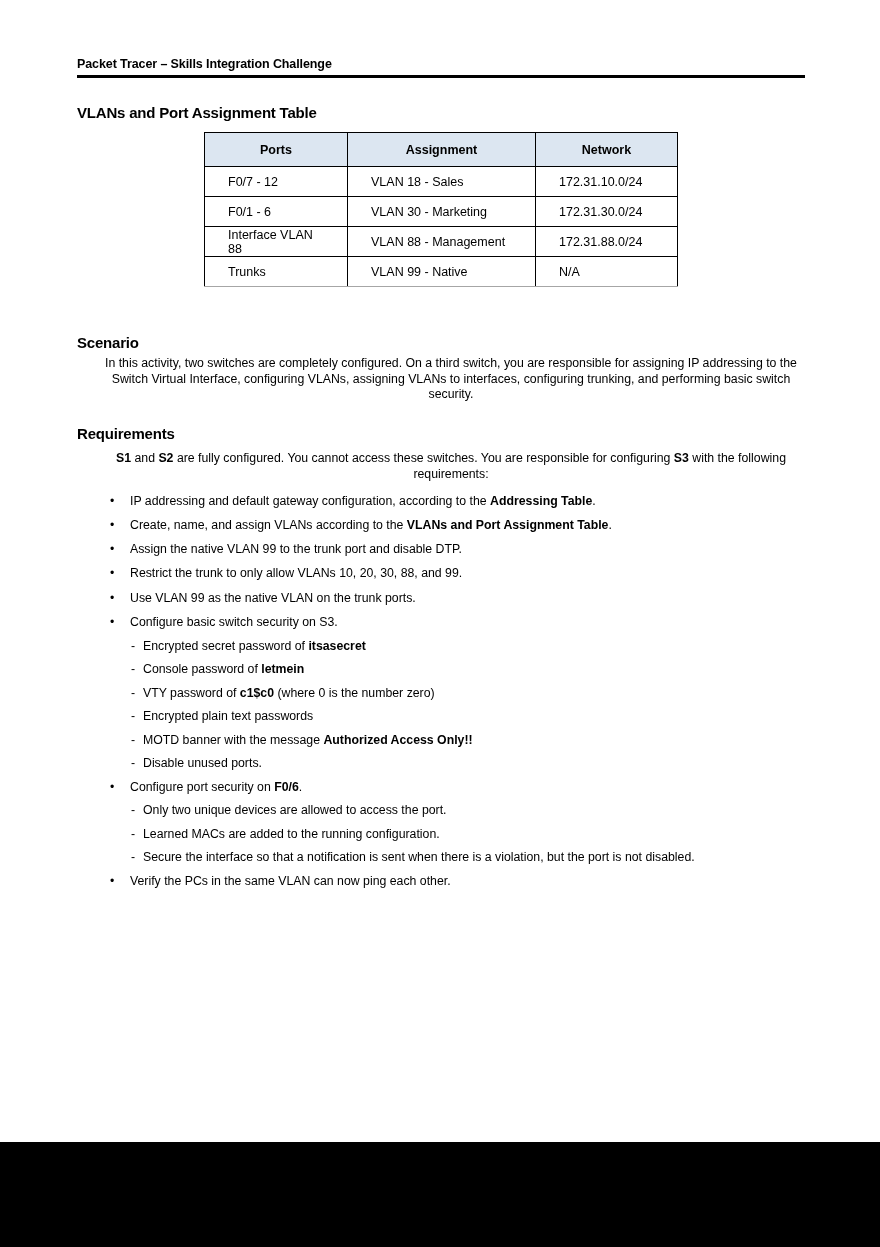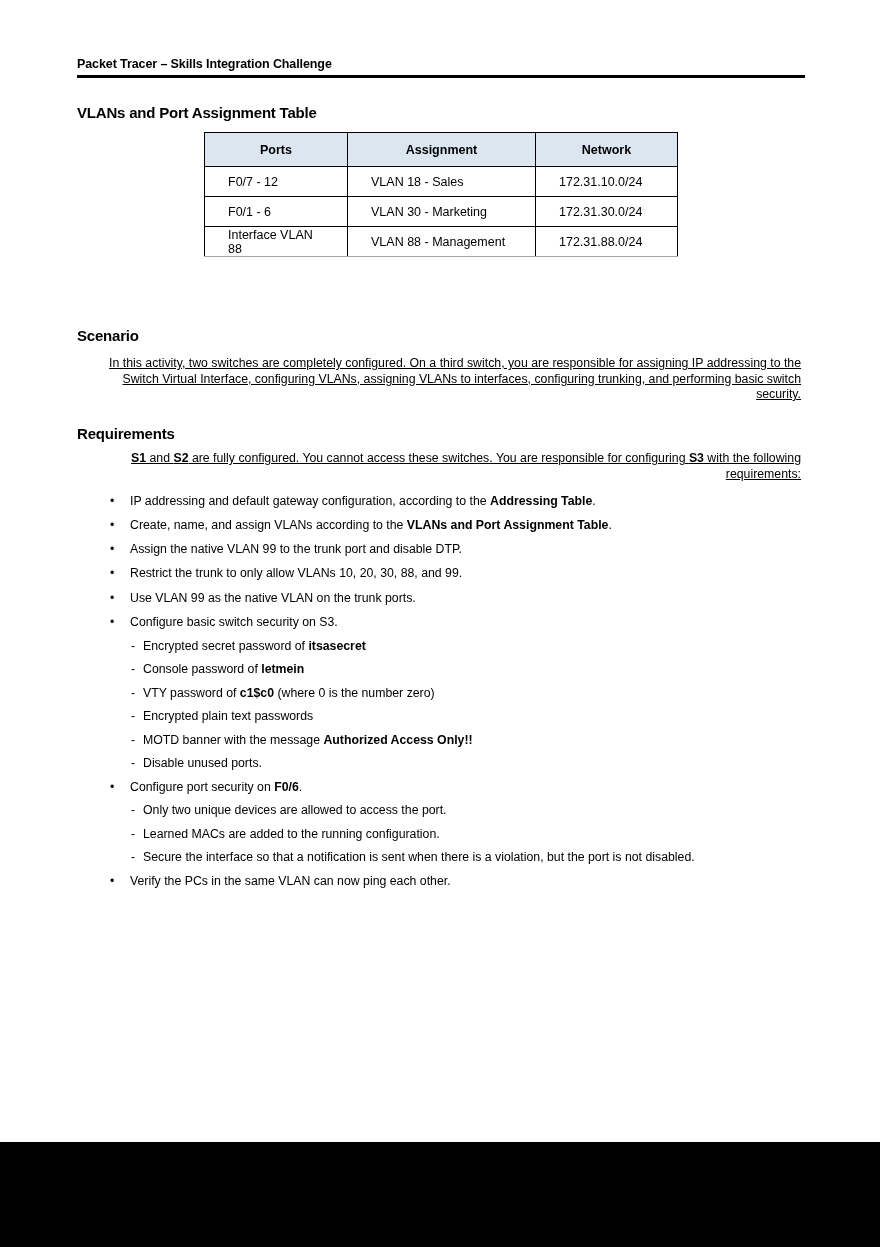--- a/index.html
+++ b/index.html
@@ -79,22 +79,21 @@
   #vlan-table col.c2 { width: 188px; }
   #vlan-table col.c3 { width: 142px; }
 
   
   .para {
     position: absolute;
     left: 101px;
     width: 700px;
     font-size: 12.3px;
     line-height: 15.5px;
-    text-align: right;
-    text-decoration: underline;
+    text-align: center;
   }
 
   
   .bullet-row {
     position: absolute;
     left: 110px;
     width: 700px;
     font-size: 12.3px;
     line-height: 15.5px;
   }
@@ -192,24 +191,29 @@
       <tr>
         <td>F0/1 - 6</td>
         <td>VLAN 30 - Marketing</td>
         <td>172.31.30.0/24</td>
       </tr>
       <tr>
         <td>Interface VLAN 88</td>
         <td>VLAN 88 - Management</td>
         <td>172.31.88.0/24</td>
       </tr>
+      <tr>
+        <td>Trunks</td>
+        <td>VLAN 99 - Native</td>
+        <td>N/A</td>
+      </tr>
     </tbody>
   </table>
 
-  <div class="h1" style="left:77px; top:327px;">Scenario</div>
+  <div class="h1" style="left:77px; top:334px;">Scenario</div>
   <div class="para" style="top:356px; width:700px;">In this activity, two switches are completely configured. On a third switch, you are responsible for assigning IP addressing to the Switch Virtual Interface, configuring VLANs, assigning VLANs to interfaces, configuring trunking, and performing basic switch security.</div>
 
   <div class="h1" style="left:77px; top:425px;">Requirements</div>
 
   <div class="para" style="top:451px; width:700px;"><span class="b">S1</span><span> and </span><span class="b">S2</span><span> are fully configured. You cannot access these switches. You are responsible for configuring </span><span class="b">S3</span><span> with the following requirements:</span></div>
 
   <div class="bullet-row" style="top:494px;">
     <span class="mark">•</span>
     <span class="btext"><span>IP addressing and default gateway configuration, according to the </span><span class="b">Addressing Table</span><span>.</span></span>
   </div>

